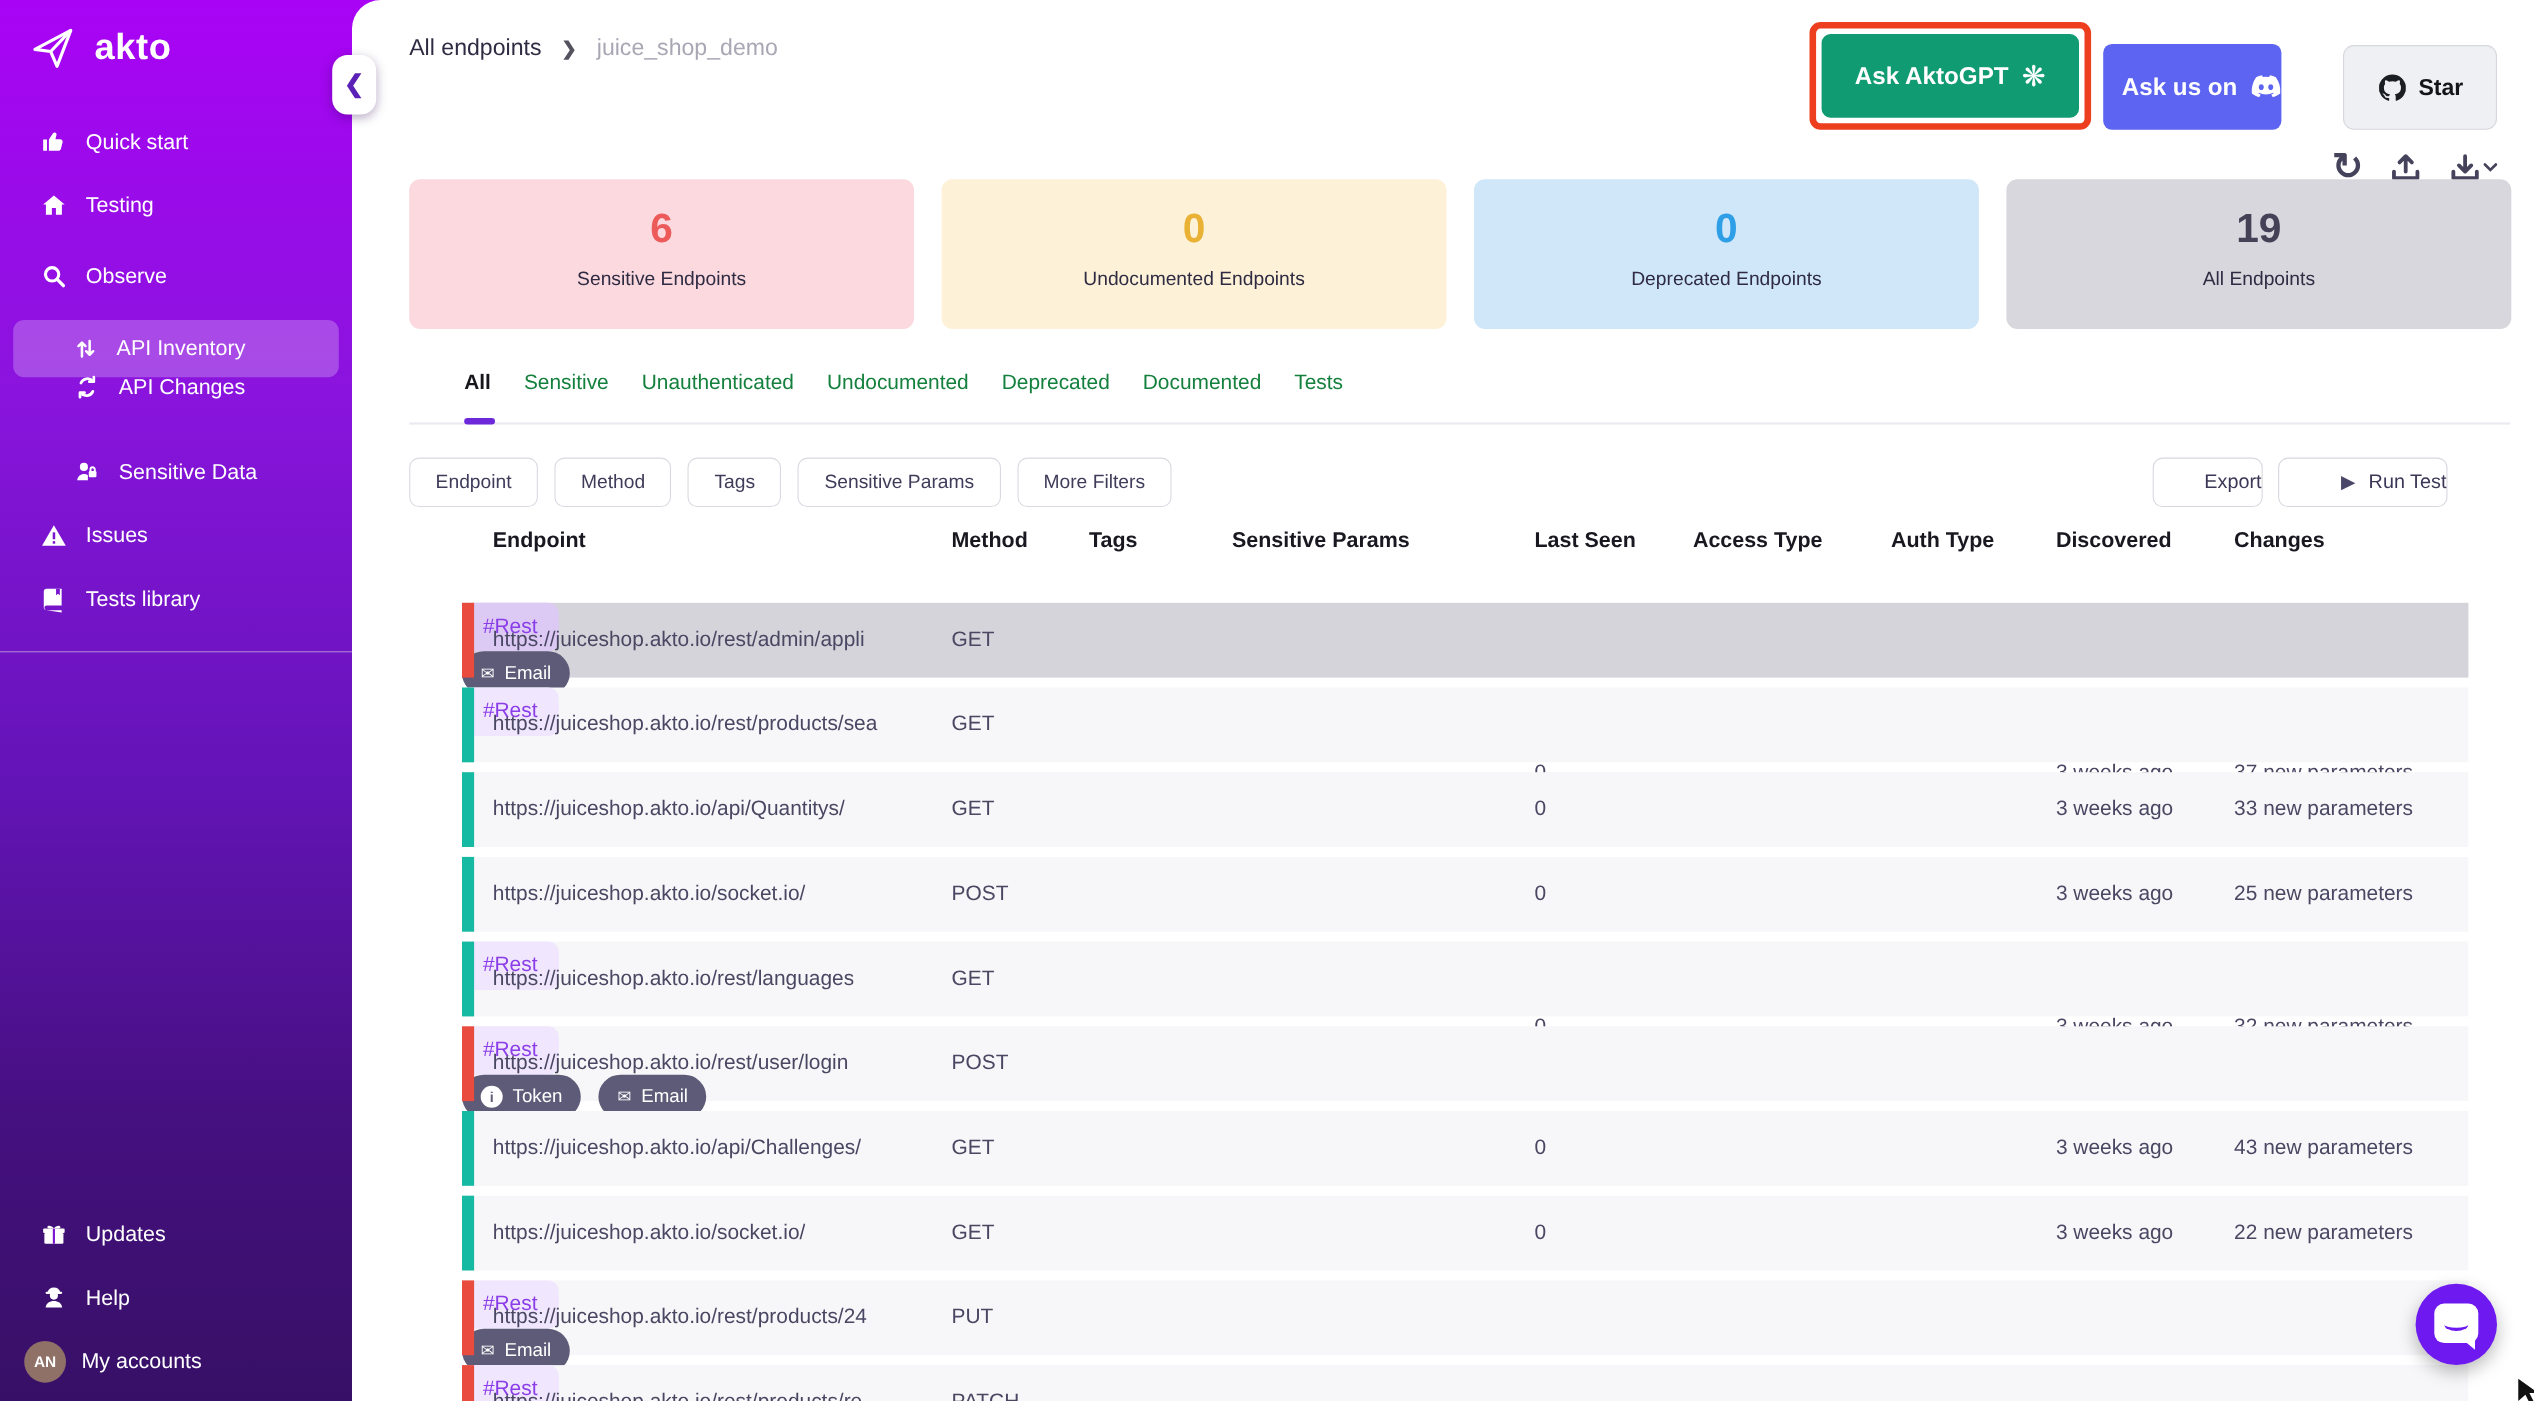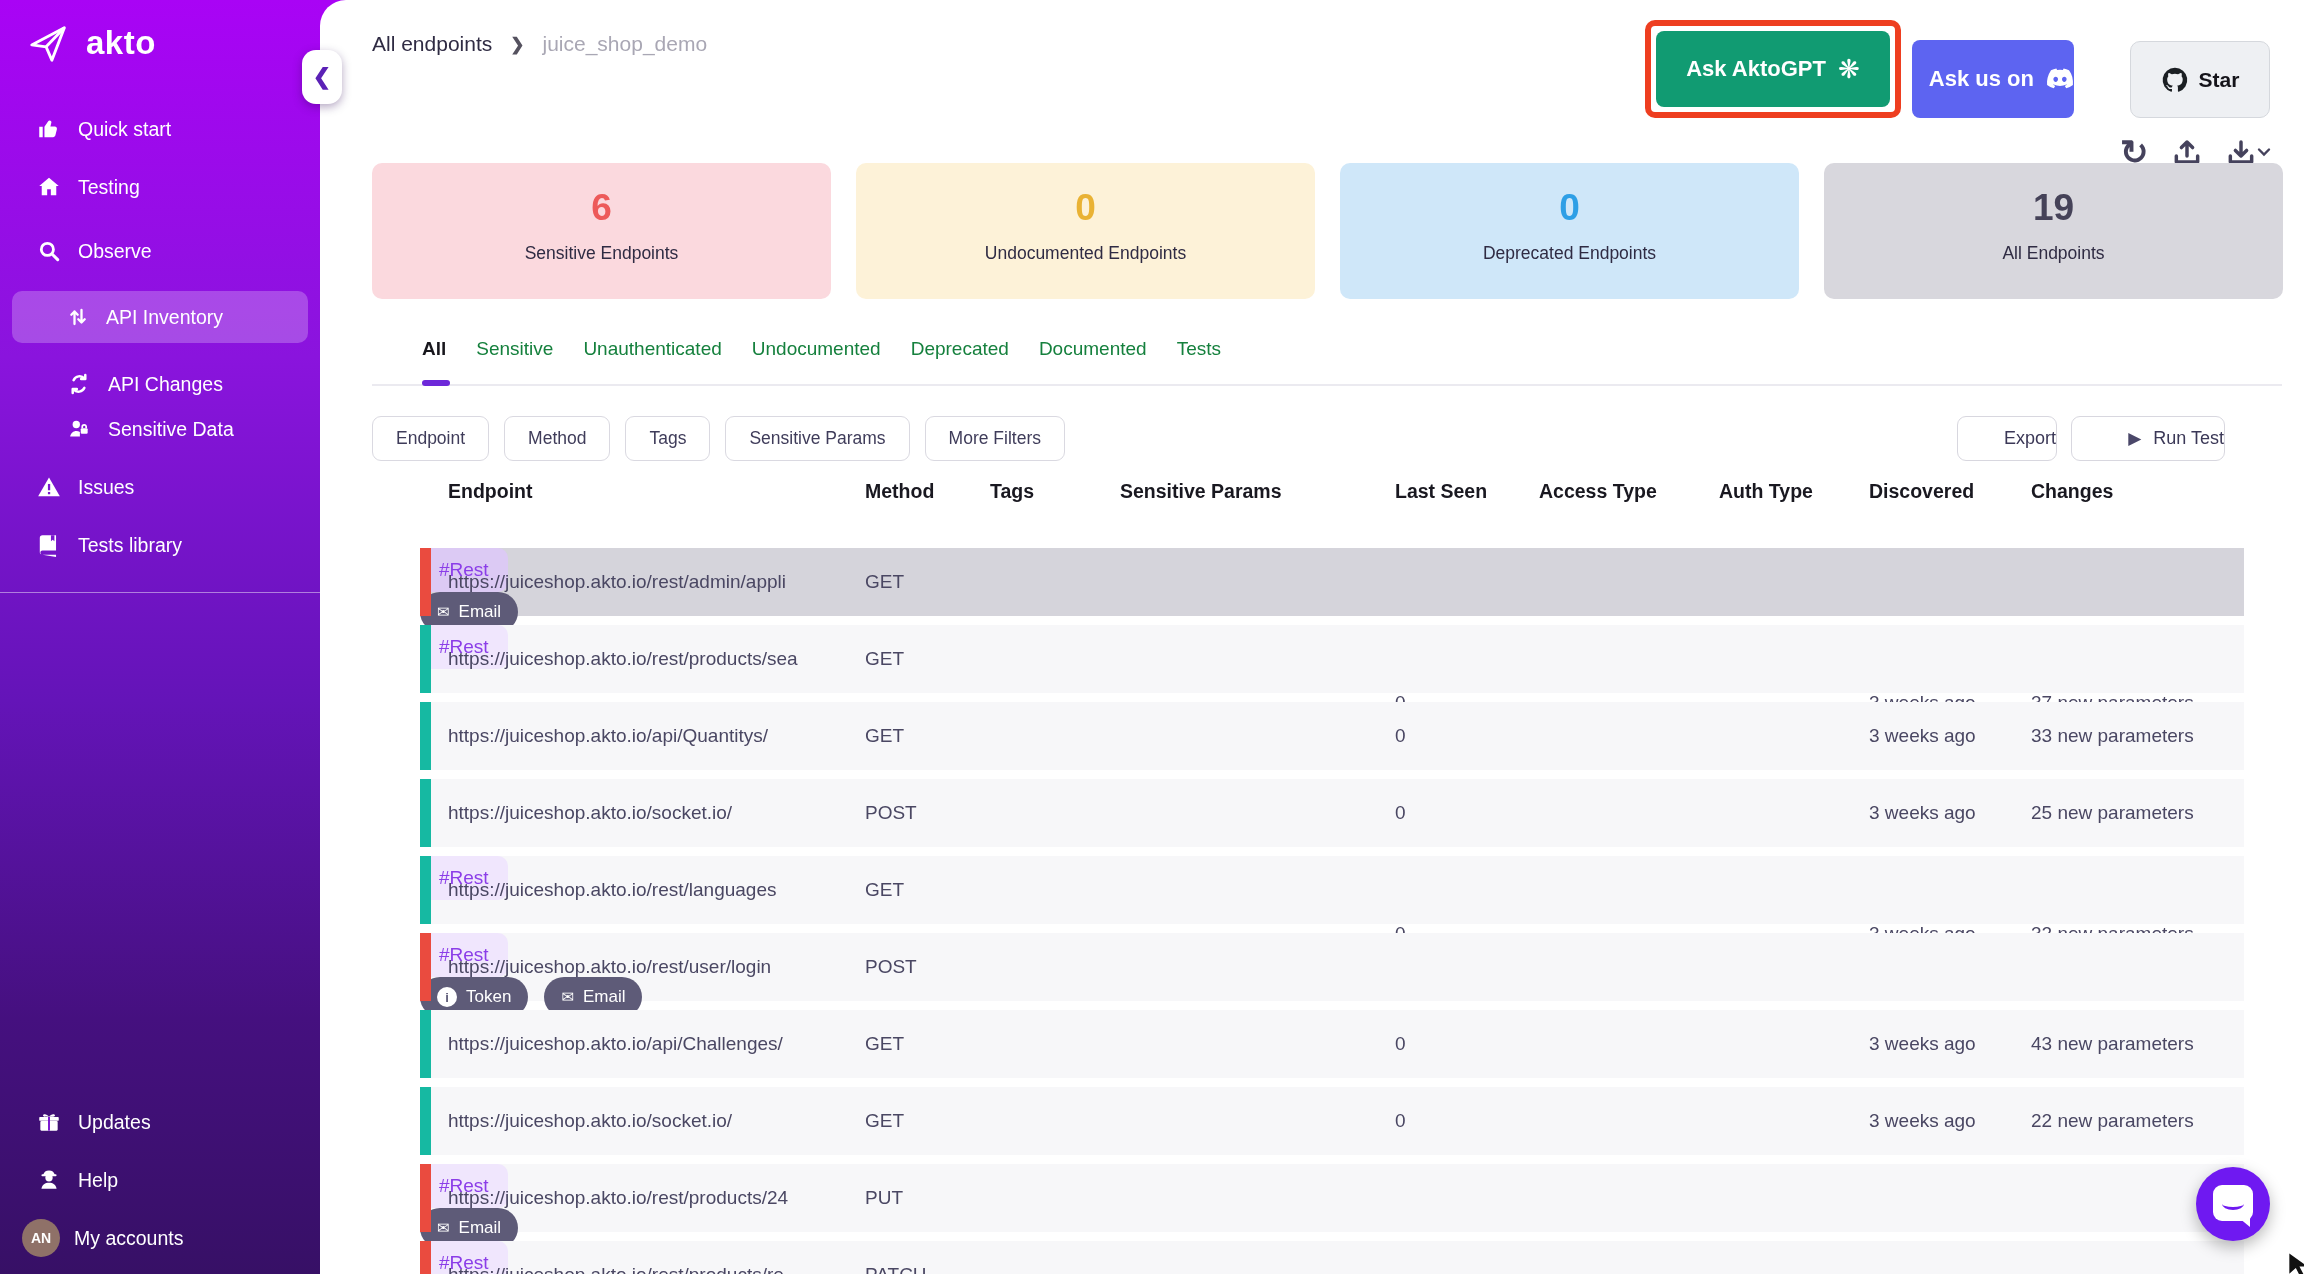--- a/index.html
+++ b/index.html
@@ -150,21 +150,21 @@
   </div>
 
   <div class="nav-active" style="top:291px">
     <svg viewBox="0 0 24 24">
       <path d="M8.5 19V6.5 M8.5 6.5l-3.2 3.2 M8.5 6.5l3.2 3.2" fill="none" stroke="#fff" stroke-width="2.3" stroke-linecap="round" stroke-linejoin="round"></path>
       <path d="M15.5 5v12.5 M15.5 17.5l-3.2-3.2 M15.5 17.5l3.2-3.2" fill="none" stroke="#fff" stroke-width="2.3" stroke-linecap="round" stroke-linejoin="round"></path>
     </svg>
     <span>API Inventory</span>
   </div>
 
-  <div class="nav sub" style="top:364px">
+  <div class="nav sub" style="top:332px">
     <svg viewBox="0 0 24 24">
       <path d="M7 8.5a6 6 0 0110-1.6" fill="none" stroke="#fff" stroke-width="2.3" stroke-linecap="round"></path>
       <path d="M17.8 3.6v3.8h-3.8" fill="none" stroke="#fff" stroke-width="2.3" stroke-linecap="round" stroke-linejoin="round"></path>
       <path d="M17 15.5a6 6 0 01-10 1.6" fill="none" stroke="#fff" stroke-width="2.3" stroke-linecap="round"></path>
       <path d="M6.2 20.4v-3.8H10" fill="none" stroke="#fff" stroke-width="2.3" stroke-linecap="round" stroke-linejoin="round"></path>
     </svg>
     <span>API Changes</span>
   </div>
 
   <div class="nav sub" style="top:409px">

